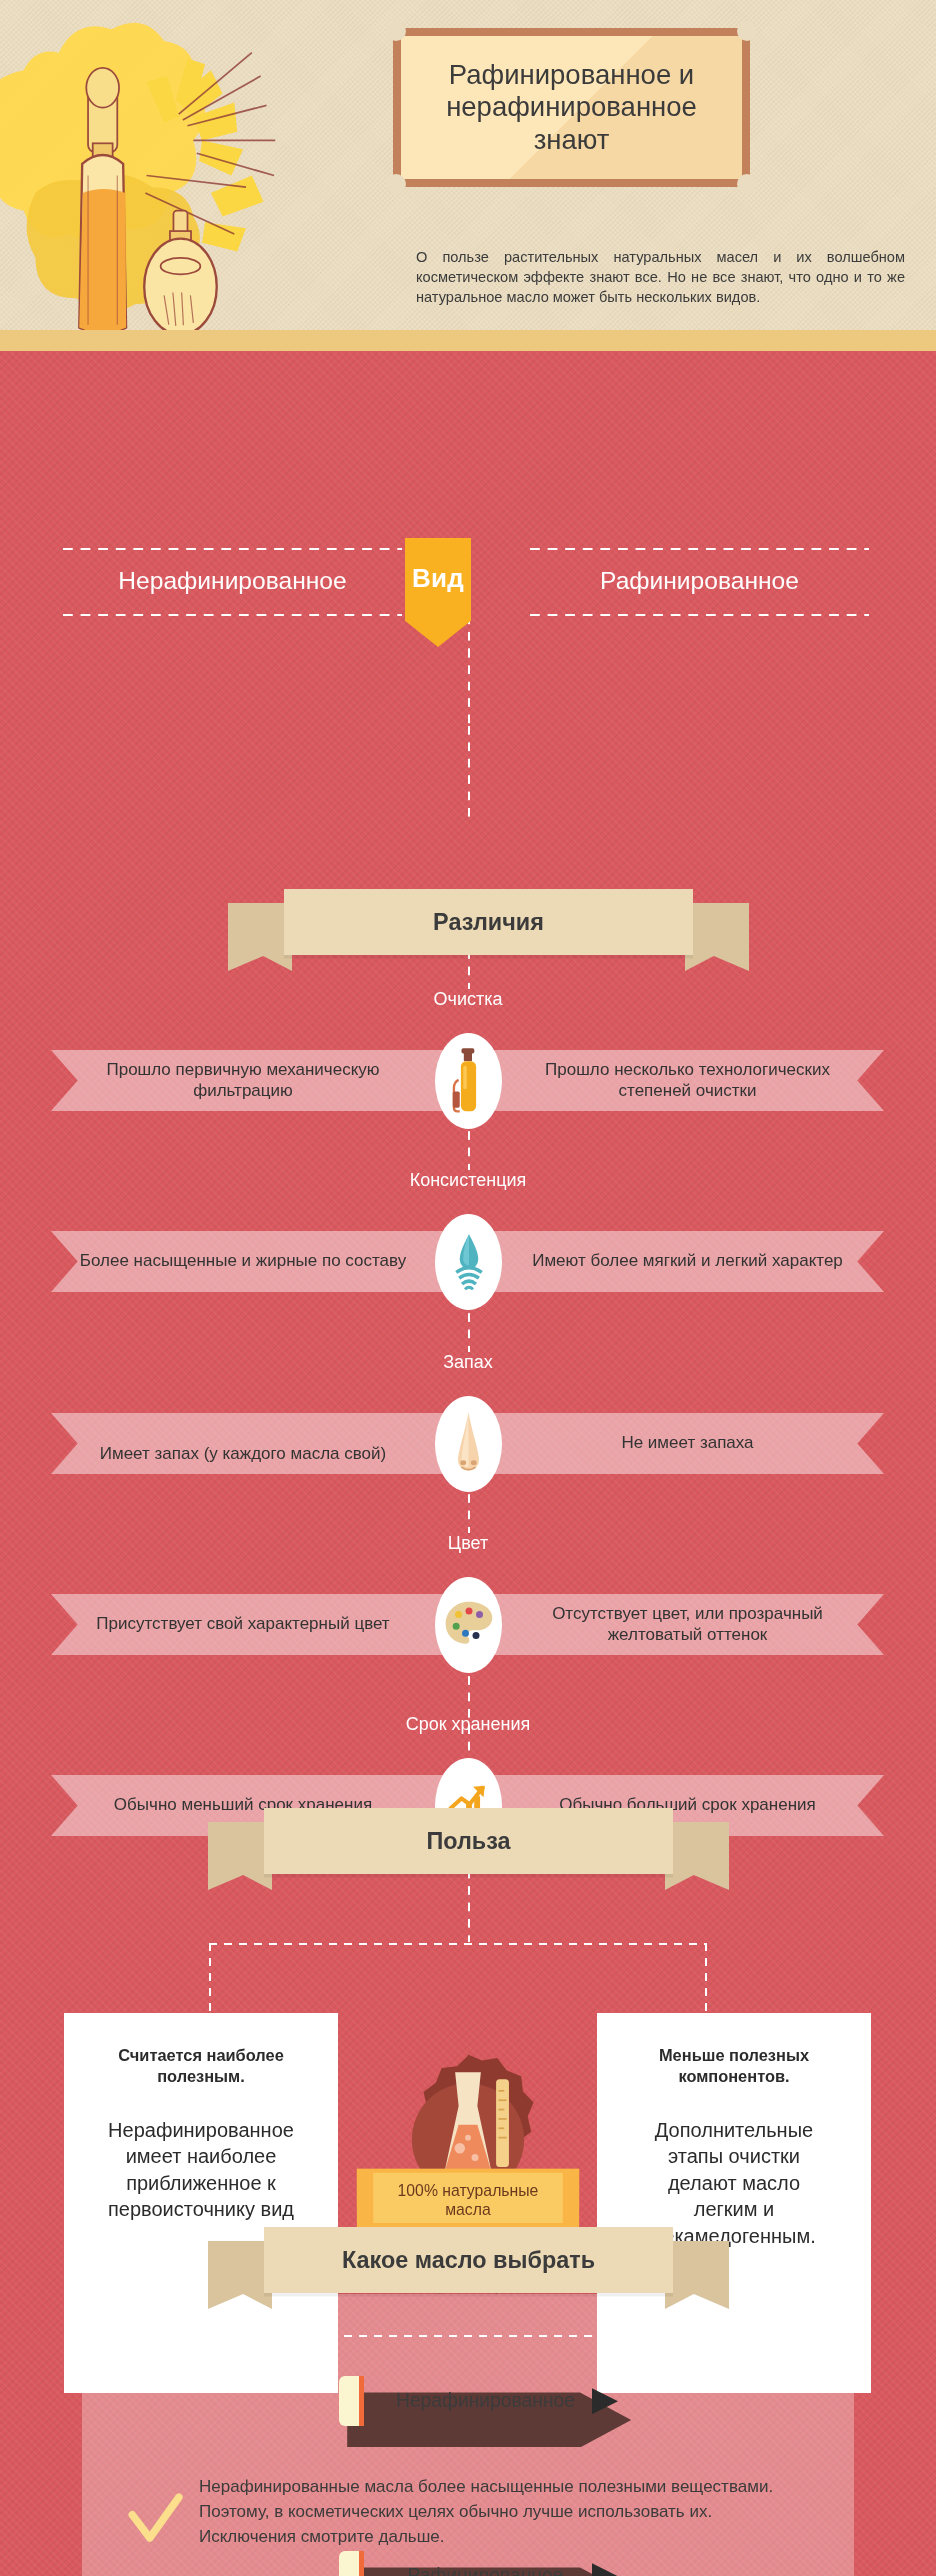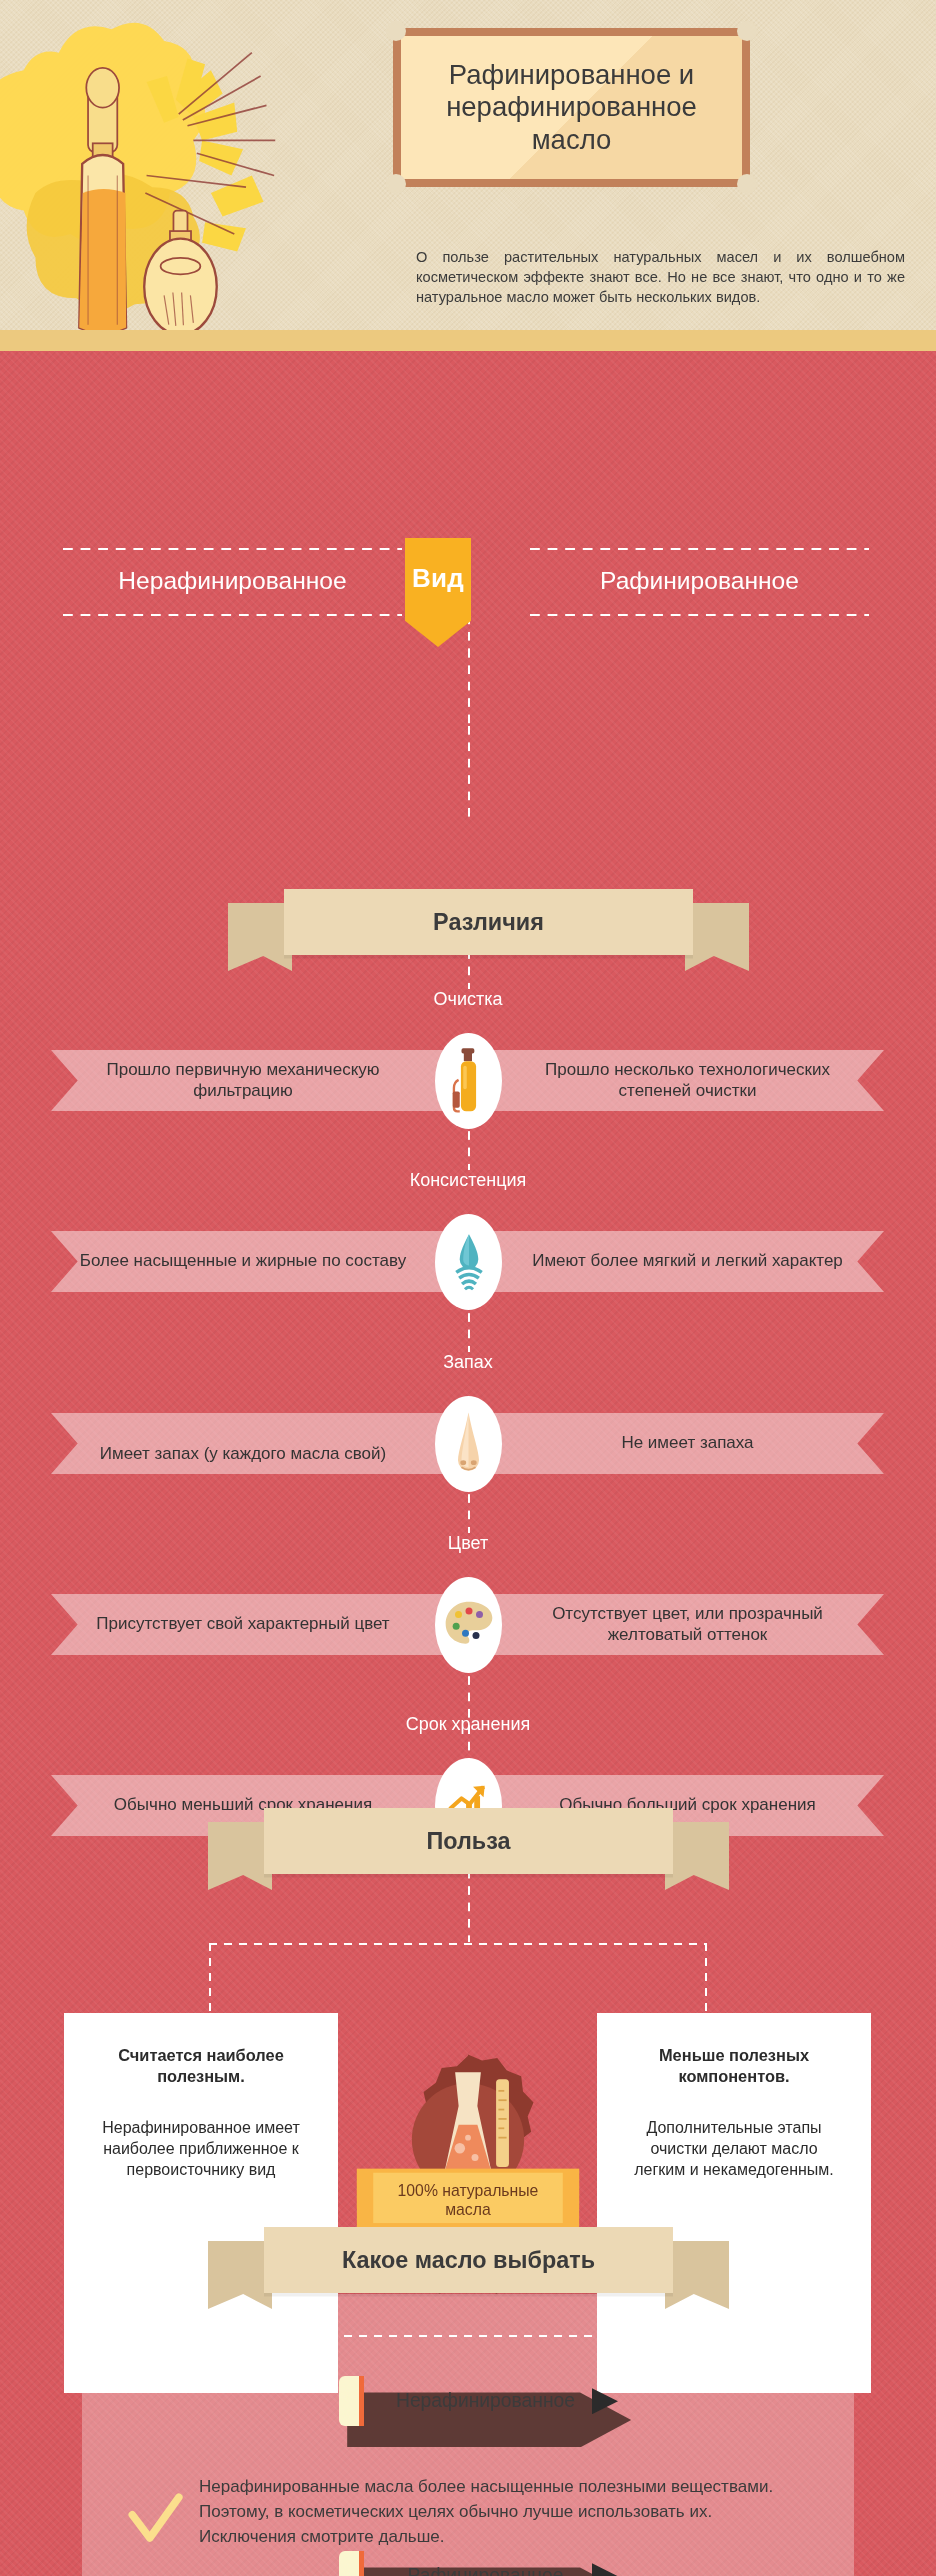--- a/index.html
+++ b/index.html
@@ -146,21 +146,21 @@
     position: absolute; width: 2.3px;
     background-image: linear-gradient(to bottom, #fff 0 8.2px, rgba(255,255,255,0) 8.2px 15px);
     background-size: 2.3px 15px;
   }
   .benefit-card {
     position: absolute; top: 0; width: 274px; height: 380px;
     background: #fff; padding: 32px 37px;
     text-align: center; color: #2b2b2b;
   }
   .benefit-head { font-size: 16.4px; font-weight: bold; line-height: 1.28; }
-  .benefit-body { font-size: 16px; line-height: 1.32; margin-top: 30px; }
+  .benefit-body { font-size: 20px; line-height: 1.32; margin-top: 30px; }
 
   .medal { position: absolute; left: 351px; width: 234px; height: 275px; }
 
   
   .choose-panel {
     position: absolute; left: 82px; width: 772px;
     background: rgba(255,255,255,.30);
   }
   .pencil { position: absolute; width: 293px; height: 71px; }
   .pencil-label {
@@ -239,21 +239,21 @@
     </g>
     <ellipse cx="260" cy="580" rx="150" ry="14" fill="#e3b24d" opacity=".5"></ellipse>
   </svg>
 
   <div class="plaque">
     <div class="plaque-inner"></div>
     <div class="plaque-notch" style="left:-7px; top:-7px;"></div>
     <div class="plaque-notch" style="right:-7px; top:-7px;"></div>
     <div class="plaque-notch" style="left:-7px; bottom:-7px;"></div>
     <div class="plaque-notch" style="right:-7px; bottom:-7px;"></div>
-    <div class="plaque-title">Рафинированное и нерафинированное масло</div>
+    <div class="plaque-title">Рафинированное и нерафинированное знают</div>
   </div>
 
   <div class="intro-text">О пользе растительных натуральных масел и их волшебном косметическом эффекте знают все. Но не все знают, что одно и то же натуральное масло может быть нескольких видов.</div>
   <div class="header-strip-bottom"></div>
 </div>
 
 <div class="body-wrap" style="height:2225px;">
 
   <div class="vline" style="top:199px;  height:99px;"></div>
   <div class="vline" style="top:298px;  height:82px;"></div>

